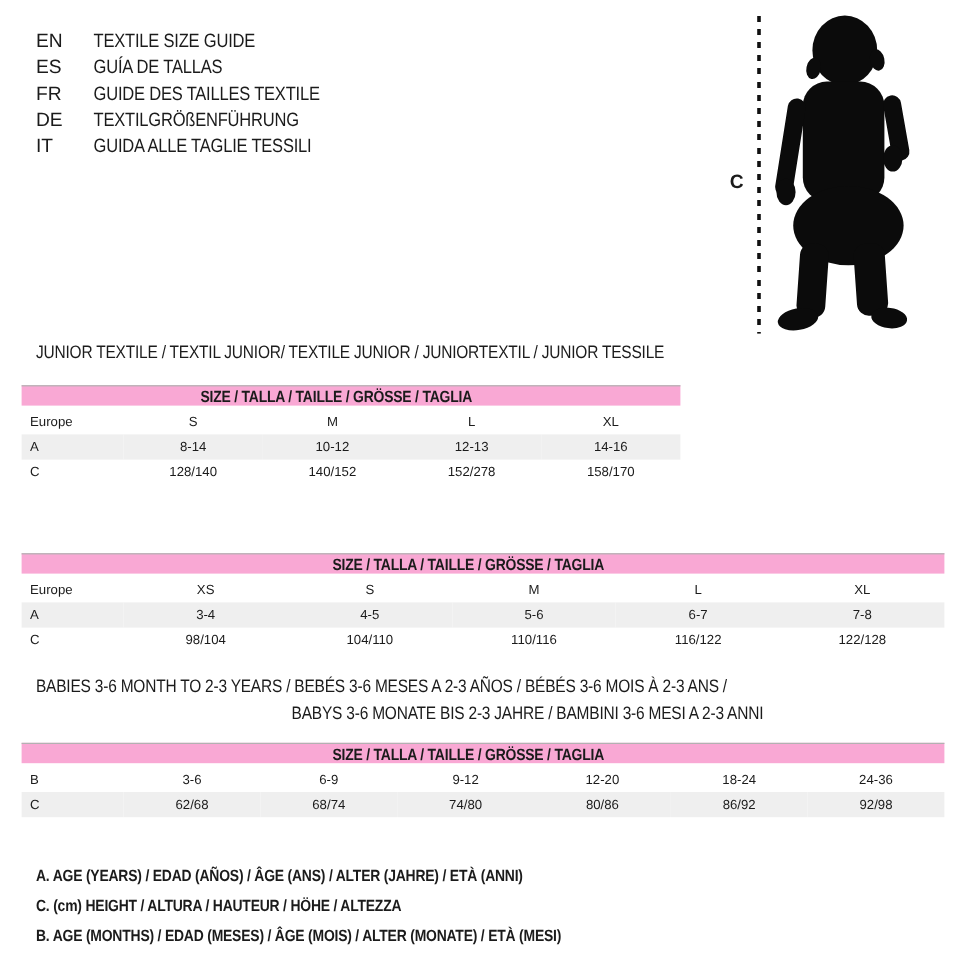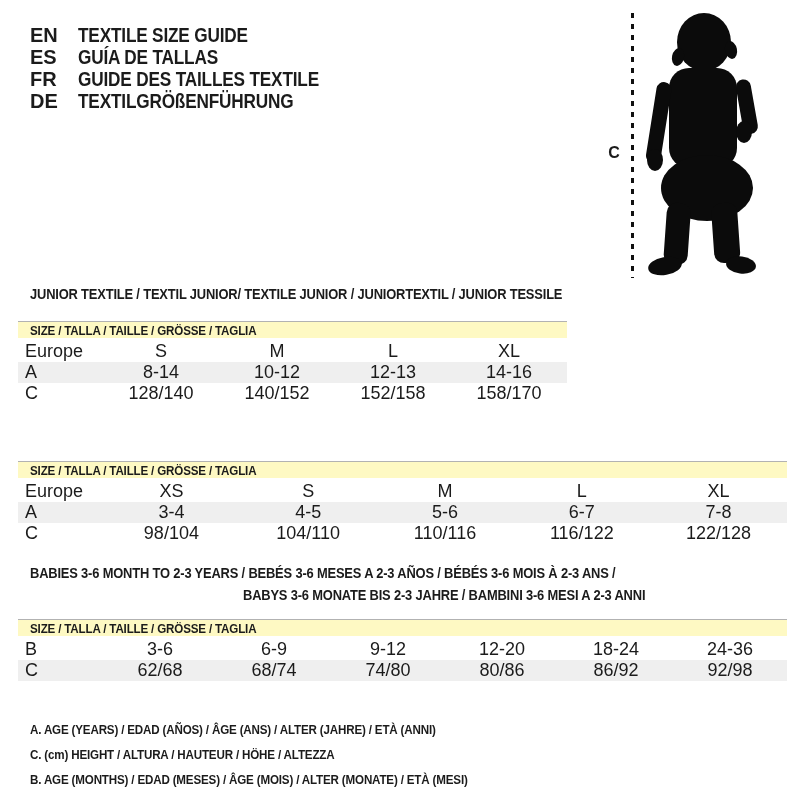--- a/index.html
+++ b/index.html
@@ -14,49 +14,49 @@
   }
   .cond {
     display: inline-block;
     transform: scaleX(0.86);
     transform-origin: 0 50%;
     white-space: nowrap;
     letter-spacing: -0.2px;
   }
   
   .lang-list { position: absolute; left: 30px; top: 24px; }
-  .lang-row { height: 22px; line-height: 22px; font-size: 20px; font-weight: 700; }
+  .lang-row { height: 22px; line-height: 22px; font-size: 16px; font-weight: 400; }
   .lang-code { display: inline-block; width: 48px; }
   
   .figure-silhouette { position: absolute; left: 645px; top: 8px; }
   .dash-line {
     position: absolute; left: 631px; top: 13px; width: 3px; height: 265px;
     background: repeating-linear-gradient(to bottom, #101010 0 5px, transparent 5px 11px);
   }
   .height-marker {
     position: absolute; left: 601px; top: 144px; width: 26px;
     font-size: 16px; font-weight: 700; text-align: center;
   }
   
   .section-heading {
     position: absolute; left: 30px;
-    font-size: 15px; font-weight: 700; line-height: 16px; white-space: nowrap;
+    font-size: 15px; font-weight: 400; line-height: 16px; white-space: nowrap;
   }
   .subsc { font-size: 10px; vertical-align: -3px; letter-spacing: -0.2px; }
   .size-band {
     position: absolute; left: 18px; height: 17px; line-height: 17px;
-    background: #fef9c3; border-top: 1px solid #b2b2b2;
-    padding-left: 12px; font-size: 13.5px; font-weight: 700;
+    background: #f9a8d4; border-top: 1px solid #b2b2b2;
+    padding-left: 12px; font-size: 13.5px; font-weight: 700; text-align: center;
   }
   .size-table {
     position: absolute; left: 18px;
     border-collapse: collapse; table-layout: fixed;
   }
   .size-table td {
-    height: 21px; font-size: 18px; font-weight: 400;
+    height: 21px; font-size: 11px; font-weight: 400;
     text-align: center; vertical-align: middle; padding: 0;
     white-space: nowrap;
   }
   .size-table td.row-label { text-align: left; padding-left: 7px; }
   .size-table tr.shaded { background: #efefef; }
   .col-label { width: 85px; }
   
   .junior-heading { top: 286px; }
   .junior-band    { top: 321px; width: 549px; }
   .junior-table   { top: 341px; width: 549px; }
@@ -83,20 +83,23 @@
       <span class="lang-code">EN</span><span class="lang-label"><span class="cond">TEXTILE SIZE GUIDE</span></span>
     </div>
     <div class="lang-row">
       <span class="lang-code">ES</span><span class="lang-label"><span class="cond">GUÍA DE TALLAS</span></span>
     </div>
     <div class="lang-row">
       <span class="lang-code">FR</span><span class="lang-label"><span class="cond">GUIDE DES TAILLES TEXTILE</span></span>
     </div>
     <div class="lang-row">
       <span class="lang-code">DE</span><span class="lang-label"><span class="cond">TEXTILGRÖßENFÜHRUNG</span></span>
+    </div>
+    <div class="lang-row">
+      <span class="lang-code">IT</span><span class="lang-label"><span class="cond">GUIDA ALLE TAGLIE TESSILI</span></span>
     </div>
   </div>
 
   <div class="dash-line"></div>
   <div class="height-marker">C</div>
   <svg class="figure-silhouette" width="115" height="275" viewBox="0 0 115 275" xmlns="http://www.w3.org/2000/svg">
     <g fill="#0b0b0b">
       <ellipse cx="59" cy="34" rx="27" ry="29"></ellipse>
       <ellipse cx="33" cy="49" rx="6" ry="9" transform="rotate(12 33 49)"></ellipse>
       <ellipse cx="86" cy="42" rx="6" ry="9" transform="rotate(-12 86 42)"></ellipse>
@@ -139,21 +142,21 @@
         <td class="row-label">A</td>
         <td>8-14</td>
         <td>10-12</td>
         <td>12-13</td>
         <td>14-16</td>
       </tr>
       <tr>
         <td class="row-label">C</td>
         <td>128/140</td>
         <td>140/152</td>
-        <td>152/158</td>
+        <td>152/278</td>
         <td>158/170</td>
       </tr>
     </tbody>
   </table>
 
   <div class="size-band children-band">
     <span class="cond">SIZE / TALLA / TAILLE / GRÖSSE / TAGLIA</span>
   </div>
   <table class="size-table children-table">
     <colgroup>

